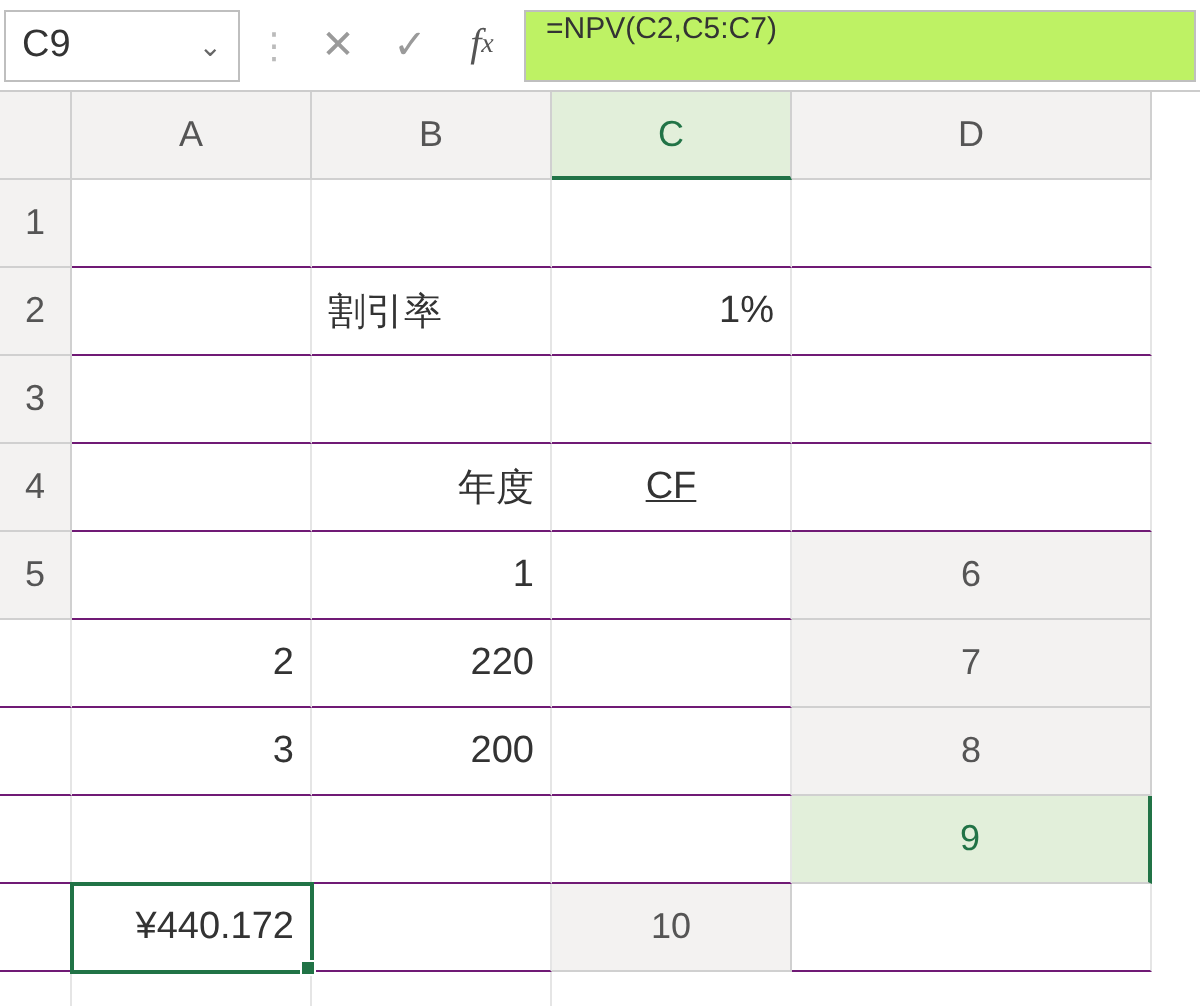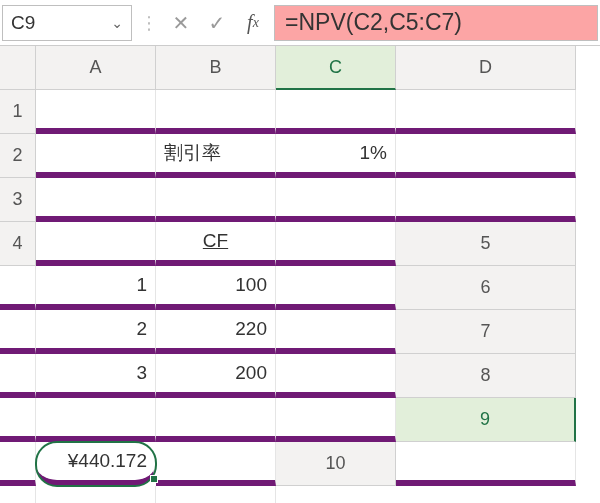--- a/index.html
+++ b/index.html
@@ -13,21 +13,21 @@
   .formula-bar {
     display: flex;
     align-items: center;
     height: 46px;
     border-bottom: 1px solid #ccc;
     padding: 4px 2px;
     gap: 6px;
     background: #fff;
   }
   .name-box {
-    width: 130px;
+    width: 118px;
     height: 36px;
     border: 1px solid #bfbfbf;
     display: flex;
     align-items: center;
     justify-content: space-between;
     padding: 0 8px;
     background: #fff;
     font-size: 19px;
     color: #333;
   }
@@ -55,36 +55,35 @@
     font-style: italic;
     font-family: "Times New Roman", serif;
     color: #555;
     font-size: 20px;
   }
   .formula-input {
     flex: 1;
     height: 36px;
     border: 1px solid #bfbfbf;
     padding: 0 10px;
-    font-size: 23px;
+    font-size: 15px;
     color: #333;
     display: flex;
-    align-items: center;
-    background: #fca5a5;
+    background: #bef264;
   }
   .sheet {
     display: grid;
     grid-template-columns: 36px 120px 120px 120px 180px;
     grid-auto-rows: 44px;
     font-size: 19px;
     color: #333;
   }
   .sheet > div {
     border-right: 1px solid #e5e5e5;
-    border-bottom: 6px solid #701a75;
+    border-bottom: 1px solid #701a75;
     display: flex;
     align-items: center;
     padding: 0 8px;
     background: #fff;
   }
   .hdr {
     background: #f3f2f1 !important;
     justify-content: center;
     color: #555;
     font-size: 18px;
@@ -115,21 +114,20 @@
     border-bottom: 1px solid #d0d0d0 !important;
   }
   .r { justify-content: flex-end; }
   .c { justify-content: center; text-decoration: underline; }
   .l { justify-content: flex-start; }
   .active-cell {
     outline: 2px solid #217346;
     outline-offset: -1px;
     position: relative;
     z-index: 2;
-    border-radius: 21px;
   }
   .active-cell::after {
     content: "";
     position: absolute;
     right: -3px;
     bottom: -3px;
     width: 6px;
     height: 6px;
     background: #217346;
     border: 1px solid #fff;
@@ -173,27 +171,27 @@
   <div></div>
 
   <div class="rowhdr">3</div>
   <div></div>
   <div></div>
   <div></div>
   <div></div>
 
   <div class="rowhdr">4</div>
   <div></div>
+  <div class="r">年度</div>
   <div class="c">CF</div>
   <div></div>
 
   <div class="rowhdr">5</div>
   <div></div>
   <div class="r">1</div>
-  <div class="r">100</div>
   <div></div>
 
   <div class="rowhdr">6</div>
   <div></div>
   <div class="r">2</div>
   <div class="r">220</div>
   <div></div>
 
   <div class="rowhdr">7</div>
   <div></div>

